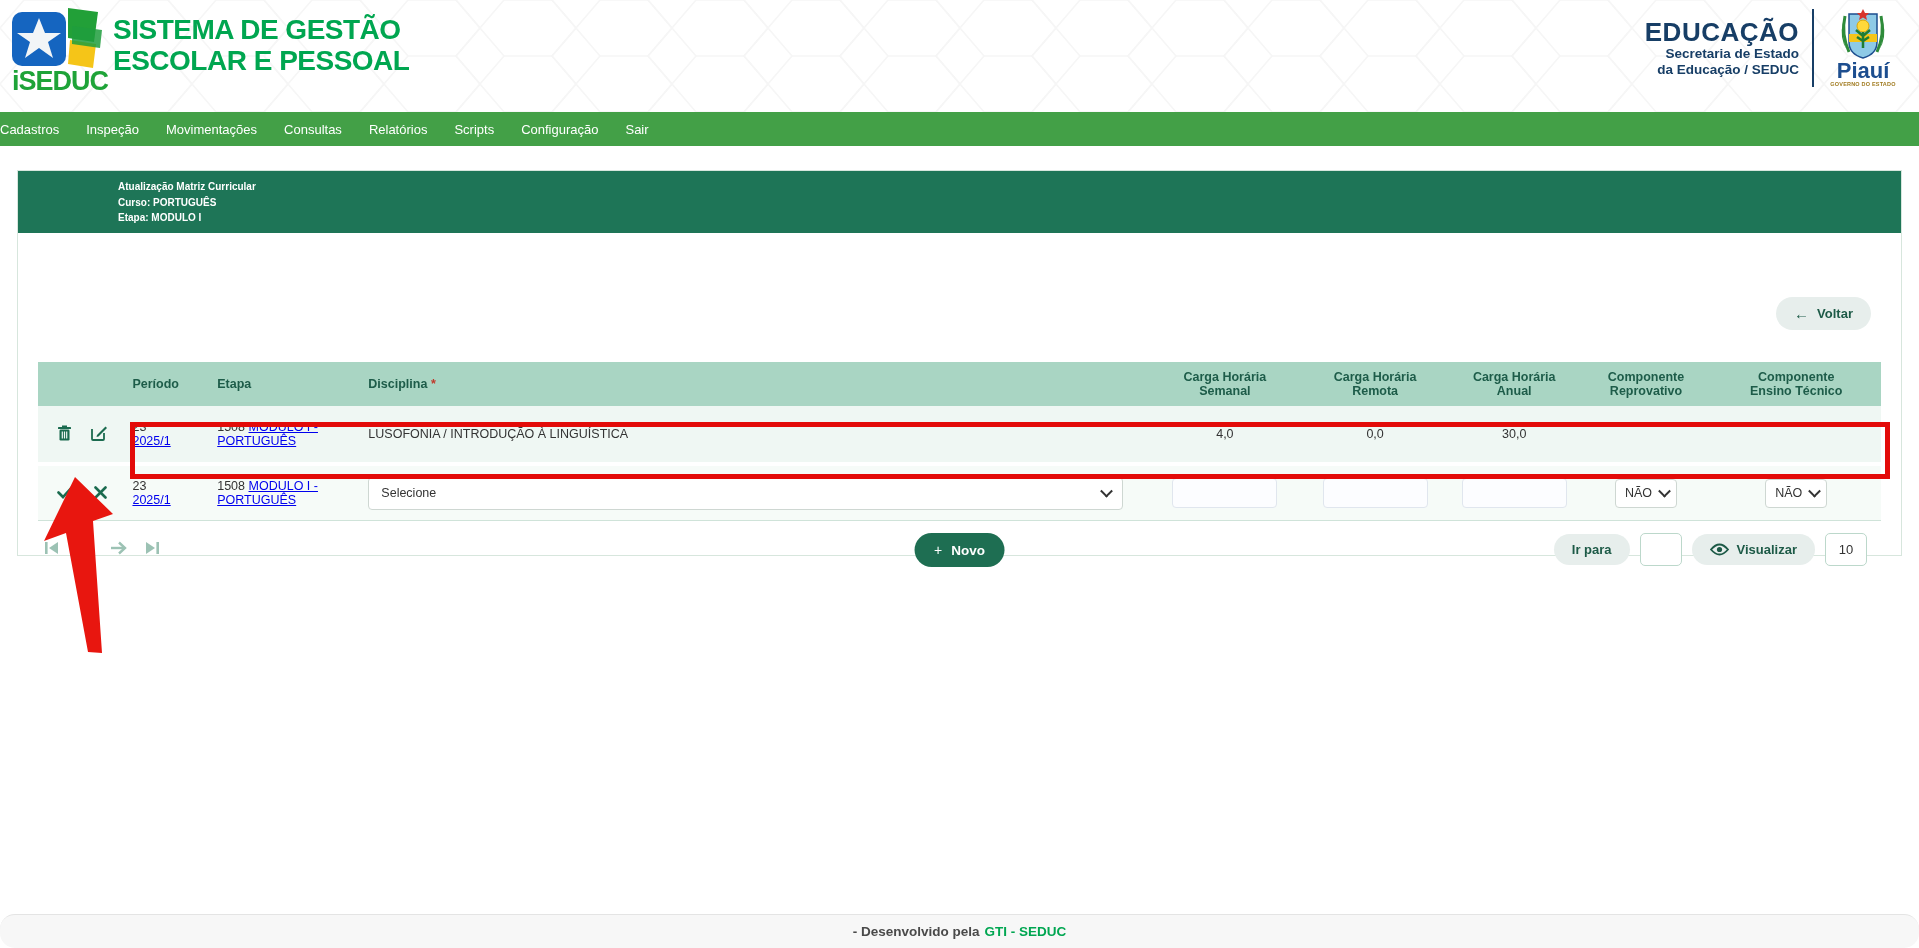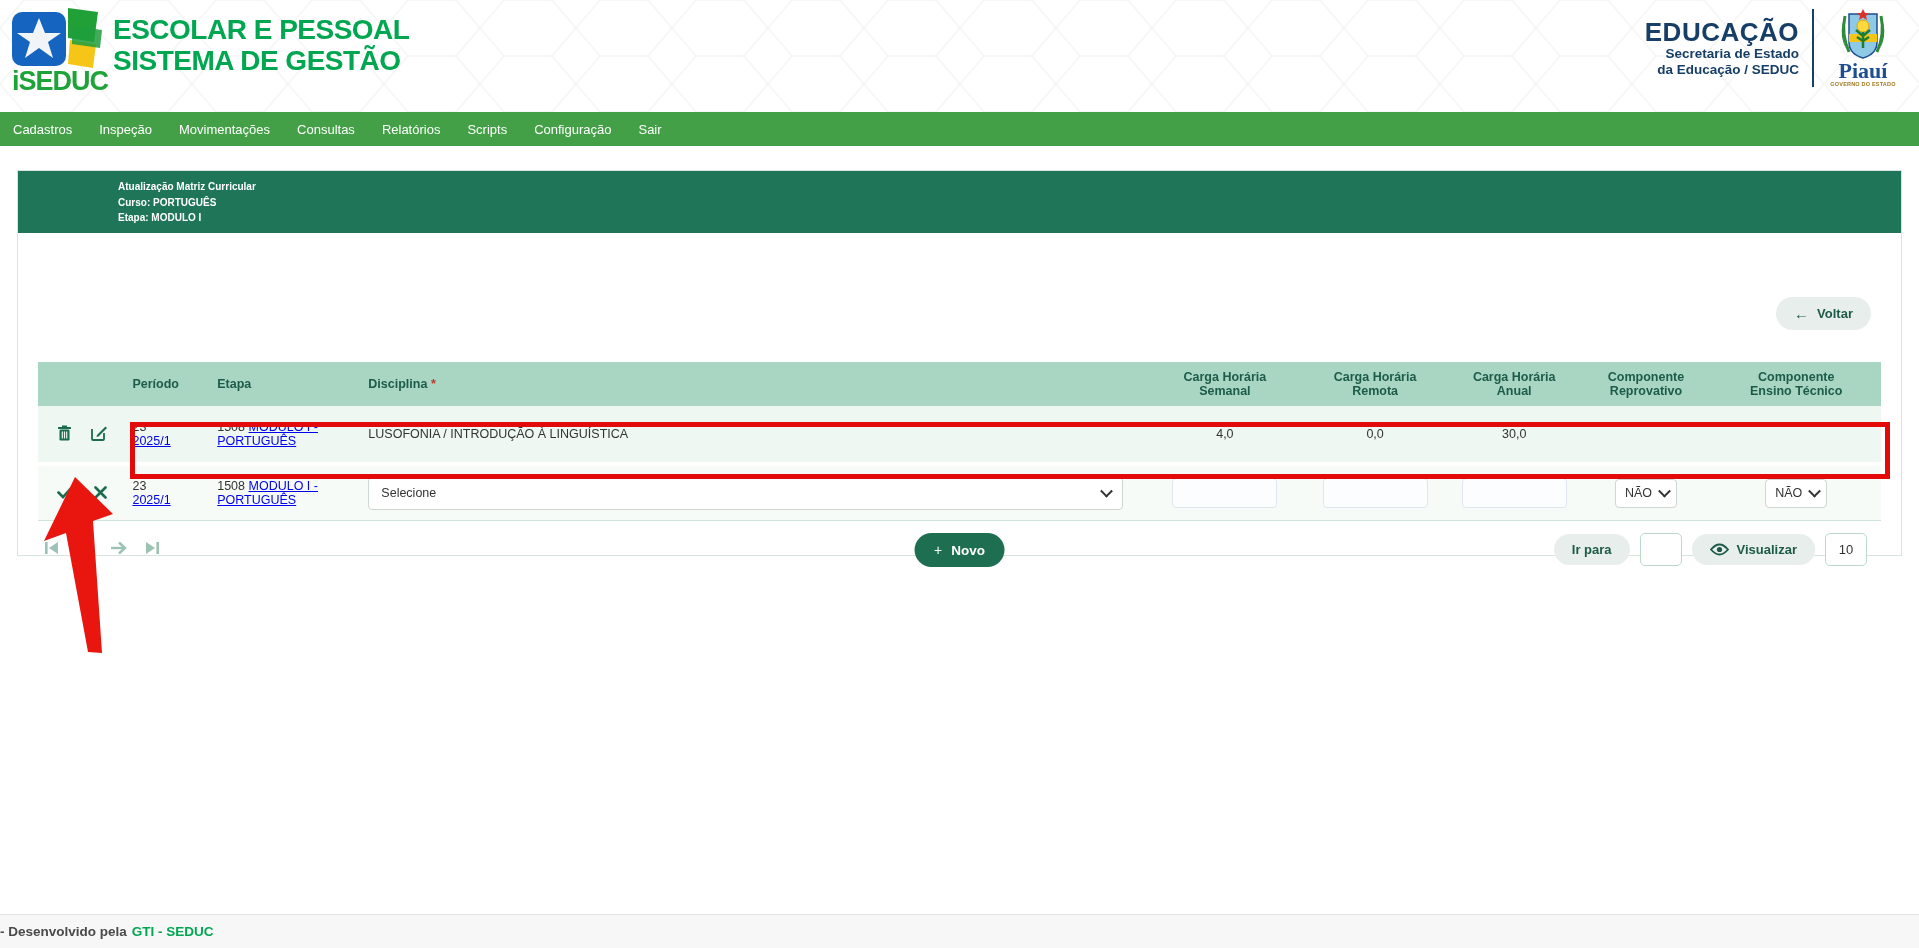--- a/index.html
+++ b/index.html
@@ -13,27 +13,27 @@
   .logo-word { position:absolute; left:0px; top:58px; font-size:27px; font-weight:800;
                color:#1ea338; letter-spacing:-1px; }
   .app-title { position:absolute; left:113px; top:14px; line-height:31px;
                font-size:28px; font-weight:800; color:#00a650; letter-spacing:-0.5px; }
   .header-right { position:absolute; right:20px; top:8px; display:flex; align-items:center; gap:13px; }
   .educ-block { text-align:right; color:#173e66; }
   .educ-title { font-size:26px; font-weight:800; letter-spacing:0.5px; line-height:28px; }
   .educ-sub { font-size:13.5px; font-weight:600; line-height:16px; }
   .v-divider { width:2px; height:78px; background:#173e66; }
   .gov-block { width:72px; text-align:center; }
-  .gov-name { font-family:Liberation Serif, serif; font-size:22px; font-weight:800;
+  .gov-name { font-family:Liberation Sans, sans-serif; font-size:22px; font-weight:800;
               color:#1d4e8f; line-height:20px; margin-top:1px; }
   .gov-sub { font-size:5.5px; font-weight:700; color:#a07a1f; letter-spacing:0.2px; }
 
   
   .nav { width:100%; height:34px; background:#43a047; display:flex; align-items:center;
-         padding-left:13px; gap:27px; }
+         gap:27px; }
   .nav-item { color:#fff; font-size:13px; cursor:pointer; white-space:nowrap; }
 
   
   .card { position:absolute; left:17px; top:170px; width:1885px; height:386px;
           background:#fff; border:1px solid #d7e6dd; }
   .panel { width:100%; height:62px; background:#1e7557; color:#fff; padding:8px 0 0 100px; }
   .panel div { font-size:10px; font-weight:700; line-height:15.5px; }
   .card-body { position:relative; padding:18px 20px 0 20px; }
   .back-row { display:flex; justify-content:flex-end; margin:46px 10px 32px 0; }
   .btn-pill-light { display:inline-flex; align-items:center; gap:8px; background:#e7eeec;
@@ -87,22 +87,22 @@
       font-size:13px; text-align:center; font-family:inherit; background:#fff; color:#333; }
 
   
   .highlight-box { position:absolute; left:130px; top:422px; width:1760px; height:57px;
       border:5px solid #e30b09; pointer-events:none; }
   .annot-arrow { position:absolute; left:0; top:0; width:1919px; height:948px;
       pointer-events:none; }
 
   
   .footer { position:absolute; left:0; bottom:0; width:100%; height:34px; background:#f7f7f7;
-      border-top:1px solid #e4e4e4; display:flex; align-items:center; 
-      gap:5px; font-size:13.5px; font-weight:700; color:#4a4a4a; }
+      border-top:1px solid #e4e4e4; display:flex; align-items:center; justify-content:center;
+      gap:5px; font-size:13.5px; font-weight:700; color:#4a4a4a;border-radius:15px; }
   .footer a { color:#00a651; text-decoration:none; font-weight:700; cursor:pointer; }
 </style>
 </head>
 <body>
 
 <div class="header">
   <svg class="hex-bg" width="1919" height="112">
     <defs>
       <pattern id="hex" width="96" height="56" patternUnits="userSpaceOnUse">
         <path d="M24 0 L72 0 L96 28 L72 56 L24 56 L0 28 Z" fill="none" stroke="#ededed" stroke-width="1.5"></path>
@@ -118,22 +118,22 @@
       <rect x="0" y="4" width="54" height="54" rx="10" fill="#1565c0"></rect>
       <polygon points="27,10 33,25 49,25 36,34 41,50 27,40 13,50 18,34 5,25 21,25" fill="#f2f5f7"></polygon>
       <path d="M56 0 L86 4 L82 34 L56 30 Z" fill="#22a038"></path>
       <path d="M58 32 L84 36 L81 60 L56 56 Z" fill="#f5c518"></path>
       <path d="M60 18 L90 22 L88 40 L60 36 Z" fill="#1e9e3d" opacity="0.85"></path>
     </svg>
     <div class="logo-word">iSEDUC</div>
   </div>
 
   <div class="app-title">
+    <div>SISTEMA DE GESTÃO</div>
     <div>ESCOLAR E PESSOAL</div>
-    <div>SISTEMA DE GESTÃO</div>
   </div>
 
   <div class="header-right">
     <div class="educ-block">
       <div class="educ-title">EDUCAÇÃO</div>
       <div class="educ-sub">Secretaria de Estado</div>
       <div class="educ-sub">da Educação / SEDUC</div>
     </div>
     <div class="v-divider"></div>
     <div class="gov-block">

